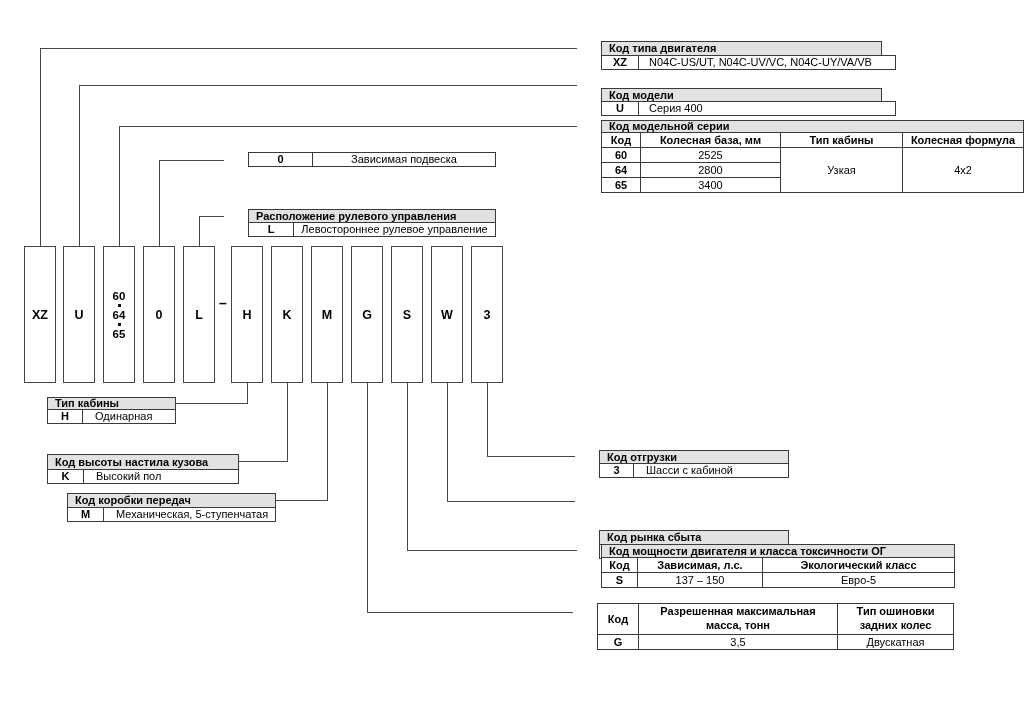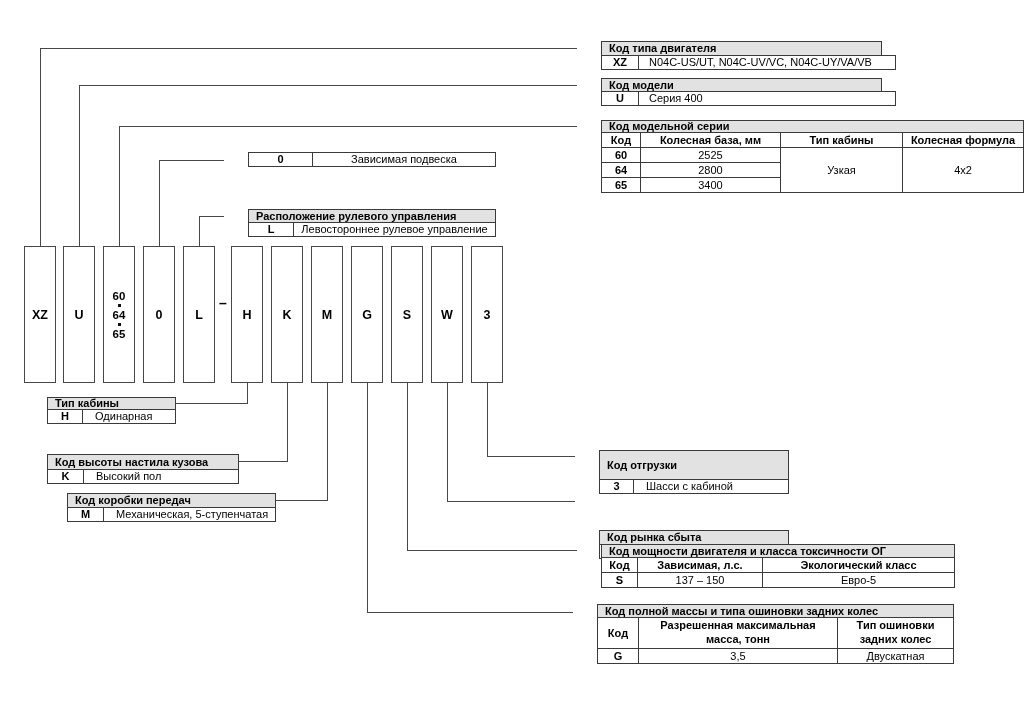--- a/index.html
+++ b/index.html
@@ -98,21 +98,21 @@
     </div>
 
   <div class="tbl" style="left:577px;top:41px;">
     <div class="tbl-title" style="width:281px;height:15px;">Код типа двигателя</div>
     <div class="tbl-row" style="width:295px;height:15px;">
       <div class="cell code-cell" style="width:36px;">XZ</div>
       <div class="cell bl grow" style="justify-content:flex-start;padding-left:10px;">N04C-US/UT, N04C-UV/VC, N04C-UY/VA/VB</div>
     </div>
   </div>
 
-  <div class="tbl" style="left:577px;top:78px;">
+  <div class="tbl" style="left:577px;top:88px;">
     <div class="tbl-title" style="width:281px;height:14px;">Код модели</div>
     <div class="tbl-row" style="width:295px;height:15px;">
       <div class="cell code-cell" style="width:36px;">U</div>
       <div class="cell bl grow" style="justify-content:flex-start;padding-left:10px;">Серия 400</div>
     </div>
   </div>
 
   <div class="tbl" style="left:577px;top:120px;">
     <div class="tbl-title" style="width:423px;height:13px;">Код модельной серии</div>
     <div class="tbl-row" style="width:423px;height:16px;">
@@ -174,21 +174,21 @@
 
   <div class="tbl" style="left:23px;top:493px;margin-left:20px;">
     <div class="tbl-title" style="width:209px;height:15px;">Код коробки передач</div>
     <div class="tbl-row" style="width:209px;height:15px;">
       <div class="cell code-cell" style="width:35px;">M</div>
       <div class="cell bl grow val-left">Механическая, 5-ступенчатая</div>
     </div>
   </div>
 
   <div class="tbl" style="left:575px;top:450px;">
-    <div class="tbl-title" style="width:190px;height:30px;">Код отгрузки</div>
+    <div class="tbl-title" style="width:190px;height:14px;">Код отгрузки</div>
     <div class="tbl-row" style="width:190px;height:15px;">
       <div class="cell code-cell" style="width:33px;">3</div>
       <div class="cell bl grow val-left">Шасси с кабиной</div>
     </div>
   </div>
 
   <div class="tbl" style="left:575px;top:494px;">
     <div class="tbl-title" style="width:190px;height:15px;margin-top:36px;">Код рынка сбыта</div>
     <div class="tbl-row" style="width:190px;height:15px;">
       <div class="cell code-cell" style="width:33px;">W</div>
@@ -204,21 +204,20 @@
       <div class="cell hdr bl grow">Экологический класс</div>
     </div>
     <div class="tbl-row" style="width:354px;height:16px;">
       <div class="cell code-cell" style="width:35px;">S</div>
       <div class="cell bl" style="width:125px;">137 – 150</div>
       <div class="cell bl grow">Евро-5</div>
     </div>
   </div>
 
   <div class="tbl" style="left:573px;top:604px;">
-    <div class="tbl-title" style="width:357px;height:14px;">Код полной массы и типа ошиновки задних колес</div>
     <div class="tbl-row" style="width:357px;height:32px;">
       <div class="cell hdr" style="width:40px;">Код</div>
       <div class="cell hdr bl wrap" style="width:199px;padding:0 8px;">Разрешенная максимальная масса, тонн</div>
       <div class="cell hdr bl grow wrap" style="padding:0 8px;">Тип ошиновки задних колес</div>
     </div>
     <div class="tbl-row" style="width:357px;height:16px;">
       <div class="cell code-cell" style="width:40px;">G</div>
       <div class="cell bl" style="width:199px;">3,5</div>
       <div class="cell bl grow">Двускатная</div>
     </div>

